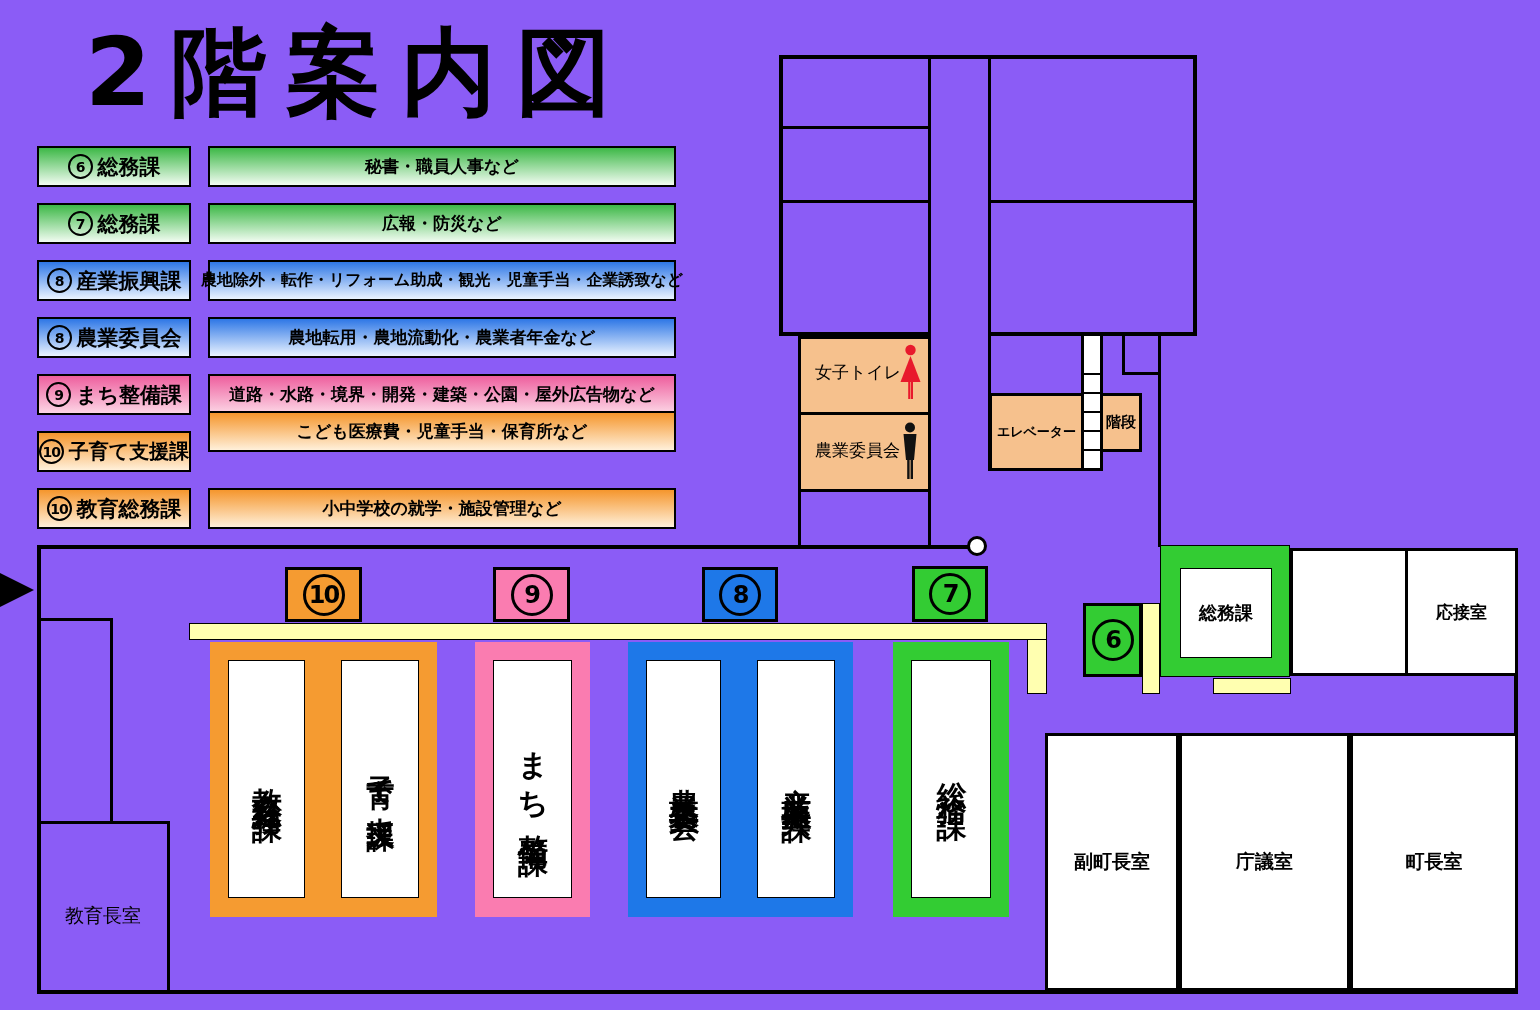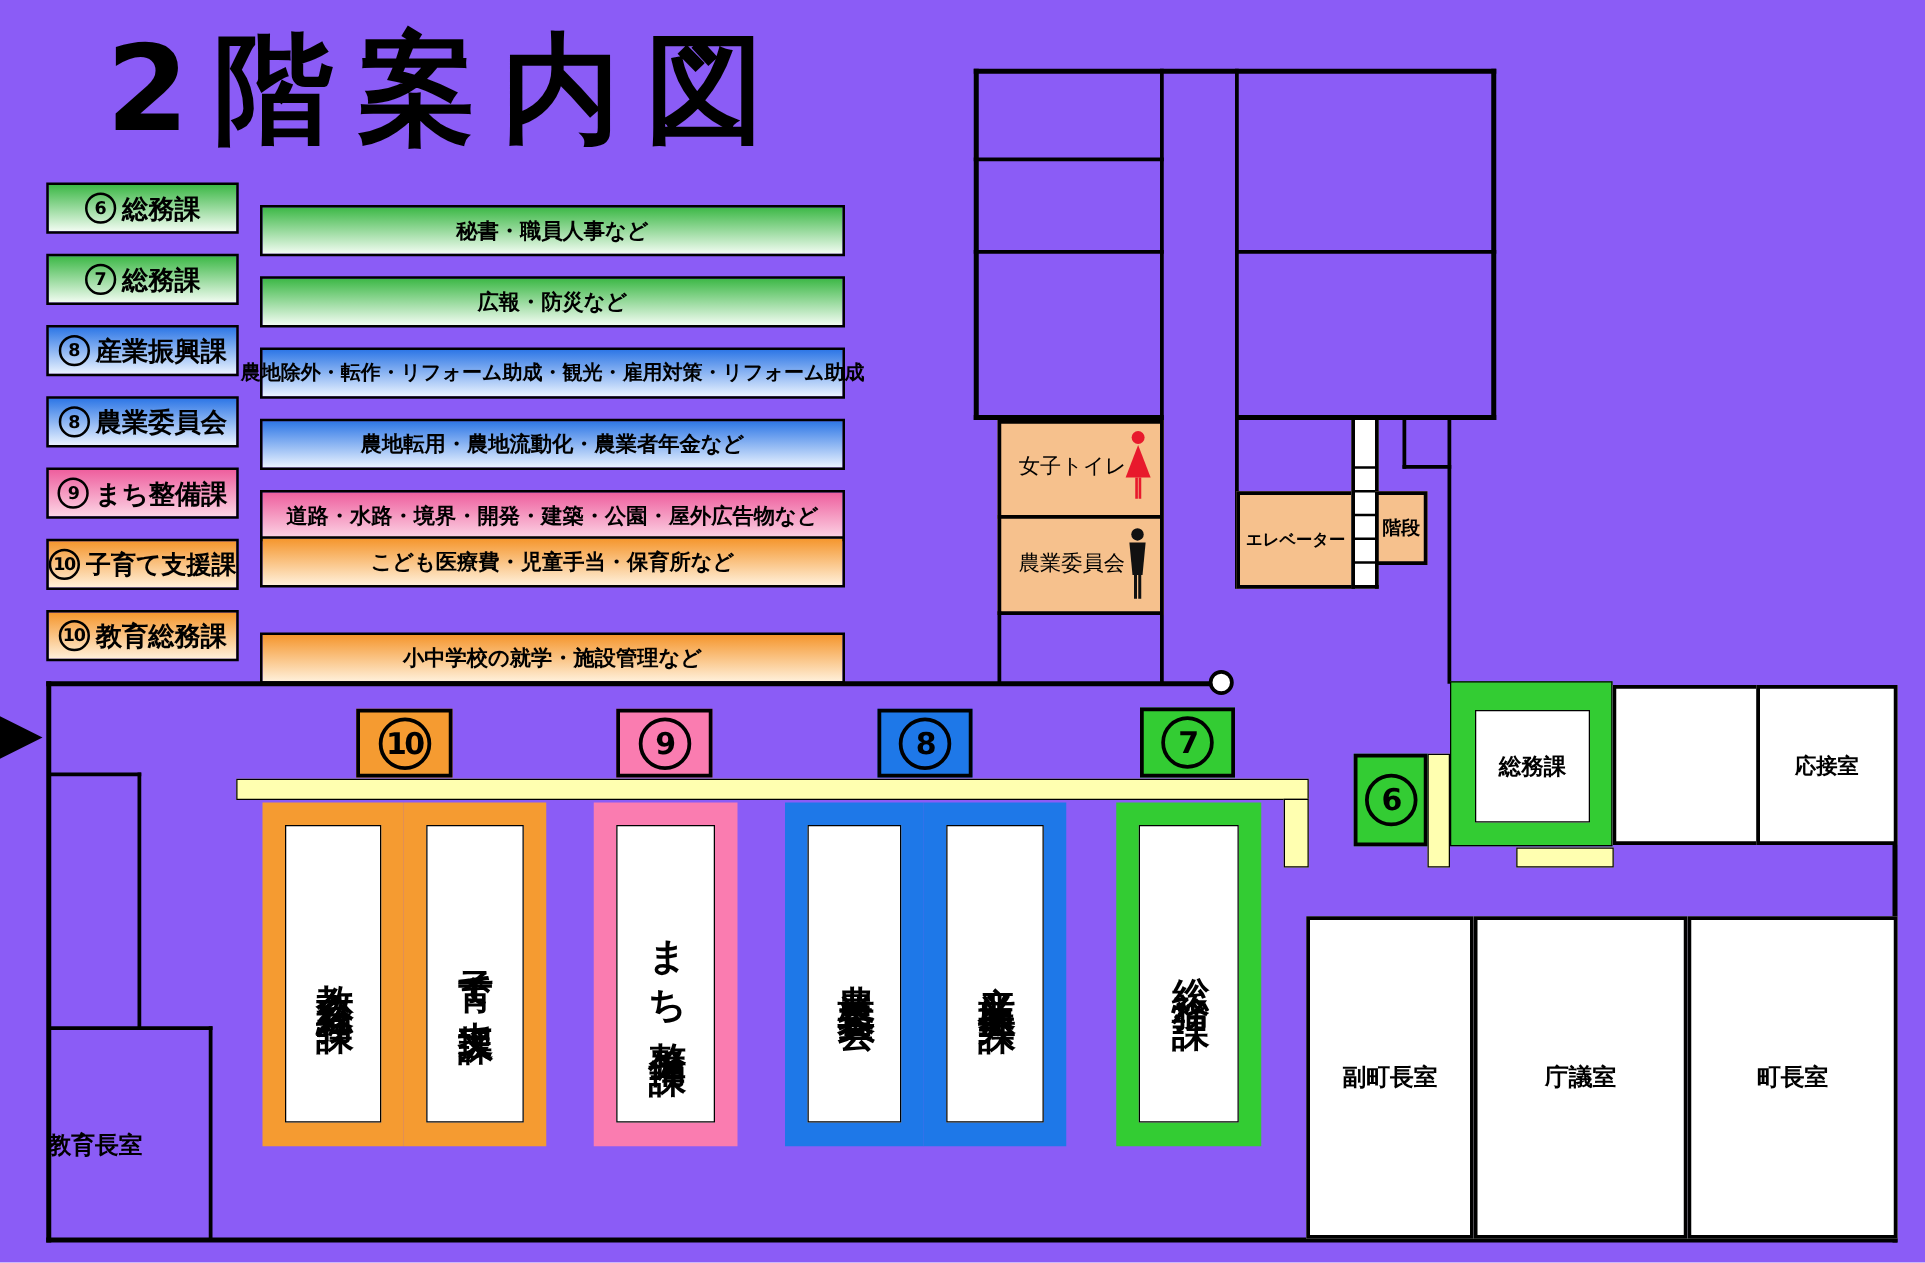--- a/index.html
+++ b/index.html
@@ -10,21 +10,21 @@
   
   .title{position:absolute;left:85px;top:18px;font-size:95px;font-weight:900;
          letter-spacing:20px;color:#000;line-height:1.15;white-space:nowrap;}
 
   
   .lg-label{position:absolute;left:37px;width:154px;height:41px;border:2px solid #000;
             display:flex;align-items:center;justify-content:center;gap:5px;
             font-weight:bold;font-size:21px;color:#000;white-space:nowrap;}
   .lg-desc{position:absolute;left:208px;width:468px;height:41px;border:2px solid #000;
            display:flex;align-items:center;justify-content:center;
-           font-weight:bold;font-size:17px;color:#000;white-space:nowrap;margin-top:18px;}
+           font-weight:bold;font-size:17px;color:#000;white-space:nowrap;}
   .g-green{background:linear-gradient(to bottom,#3db847,#f2fcf2);}
   .g-blue{background:linear-gradient(to bottom,#2e77e6,#eaf3ff);}
   .g-pink{background:linear-gradient(to bottom,#ee5f9e,#fcd5e5);}
   .g-orange{background:linear-gradient(to bottom,#f5962d,#fff0da);}
   .lg-num{display:inline-flex;align-items:center;justify-content:center;flex:0 0 auto;
           width:25px;height:25px;border:2px solid #000;border-radius:50%;
           font-size:14px;font-weight:bold;letter-spacing:-1px;}
 
   
   .w{position:absolute;background:#000;}
@@ -95,21 +95,21 @@
   <div class="lg-label g-green" style="top:203px">
     <span class="lg-num">7</span>
     <span>総務課</span>
   </div>
   <div class="lg-desc g-green" style="top:203px">広報・防災など</div>
 
   <div class="lg-label g-blue" style="top:260px">
     <span class="lg-num">8</span>
     <span>産業振興課</span>
   </div>
-  <div class="lg-desc g-blue" style="top:260px;font-size:16px">農地除外・転作・リフォーム助成・観光・雇用対策・リフォーム助成</div>
+  <div class="lg-desc g-blue" style="top:260px;font-size:16px">農地除外・転作・リフォーム助成・観光・児童手当・企業誘致など</div>
 
   <div class="lg-label g-blue" style="top:317px">
     <span class="lg-num">8</span>
     <span>農業委員会</span>
   </div>
   <div class="lg-desc g-blue" style="top:317px">農地転用・農地流動化・農業者年金など</div>
 
   <div class="lg-label g-pink" style="top:374px">
     <span class="lg-num">9</span>
     <span>まち整備課</span>
@@ -176,21 +176,21 @@
   <div class="pivot"></div>
   <div class="w" style="left:37px;top:545px;width:4px;height:449px"></div>
   <div class="w" style="left:37px;top:990px;width:1481px;height:4px"></div>
   <div class="w" style="left:1514px;top:548px;width:4px;height:446px"></div>
   <div class="arrow"></div>
 
   <div class="w" style="left:38px;top:618px;width:75px;height:3px"></div>
   <div class="w" style="left:110px;top:618px;width:3px;height:206px"></div>
   <div class="w" style="left:38px;top:821px;width:132px;height:3px"></div>
   <div class="w" style="left:167px;top:821px;width:3px;height:172px"></div>
-  <div style="position:absolute;left:38px;top:903px;width:130px;font-size:19px;font-weight:bold">教育長室</div>
+  <div style="position:absolute;left:38px;top:903px;width:130px;text-align:center;font-size:19px;font-weight:normal">教育長室</div>
 
   <div class="yellow" style="left:189px;top:623px;width:858px;height:17px"></div>
   <div class="yellow" style="left:1027px;top:639px;width:20px;height:55px"></div>
   <div class="yellow" style="left:1142px;top:603px;width:18px;height:91px"></div>
   <div class="yellow" style="left:1213px;top:678px;width:78px;height:16px"></div>
 
   <div class="badge bg-orange" style="left:285px;top:567px;width:77px;height:55px">
     <span class="circ">10</span>
   </div>
   <div class="badge bg-pink" style="left:493px;top:567px;width:77px;height:55px">

